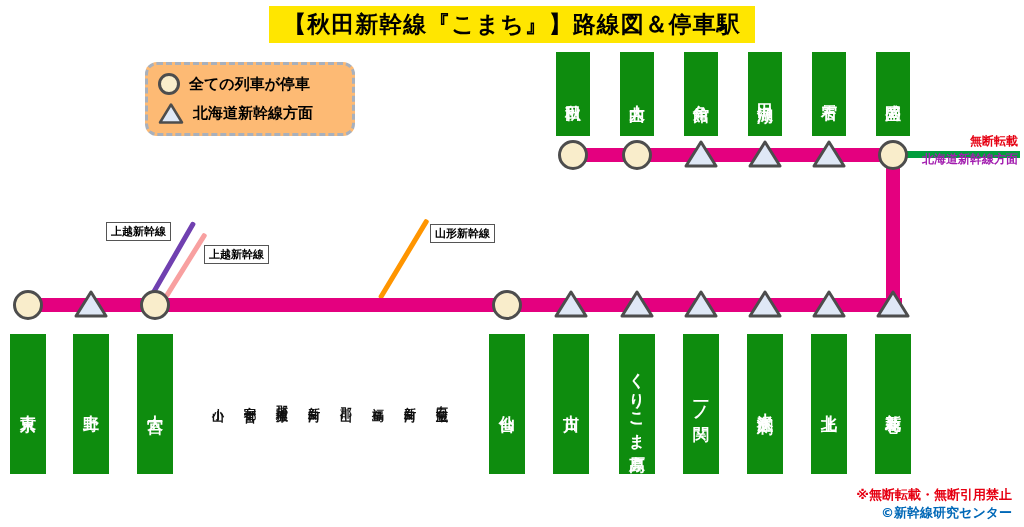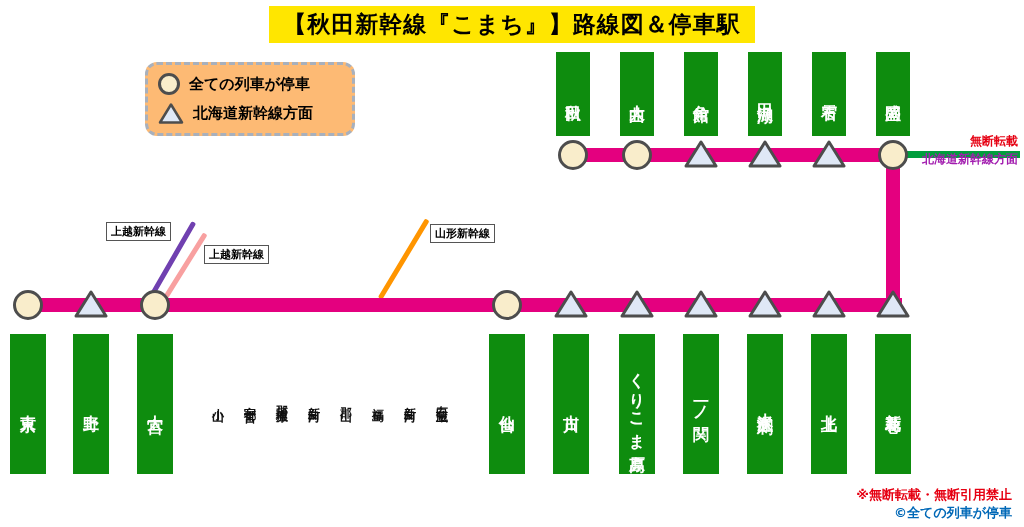--- a/index.html
+++ b/index.html
@@ -210,15 +210,15 @@
       </div>
       <div class="passed-label" style="left: 400px;">
         <span class="vtext">新白河</span>
       </div>
       <div class="passed-label" style="left: 432px;">
         <span class="vtext">白石蔵王</span>
       </div>
     </div>
 
   <div class="footer-line" id="notice">※無断転載・無断引用禁止</div>
-  <div class="footer-line" id="credit">©全ての列車が停車</div>
+  <div class="footer-line" id="credit">©新幹線研究センター</div>
 
 </div>
 
 </body></html>

